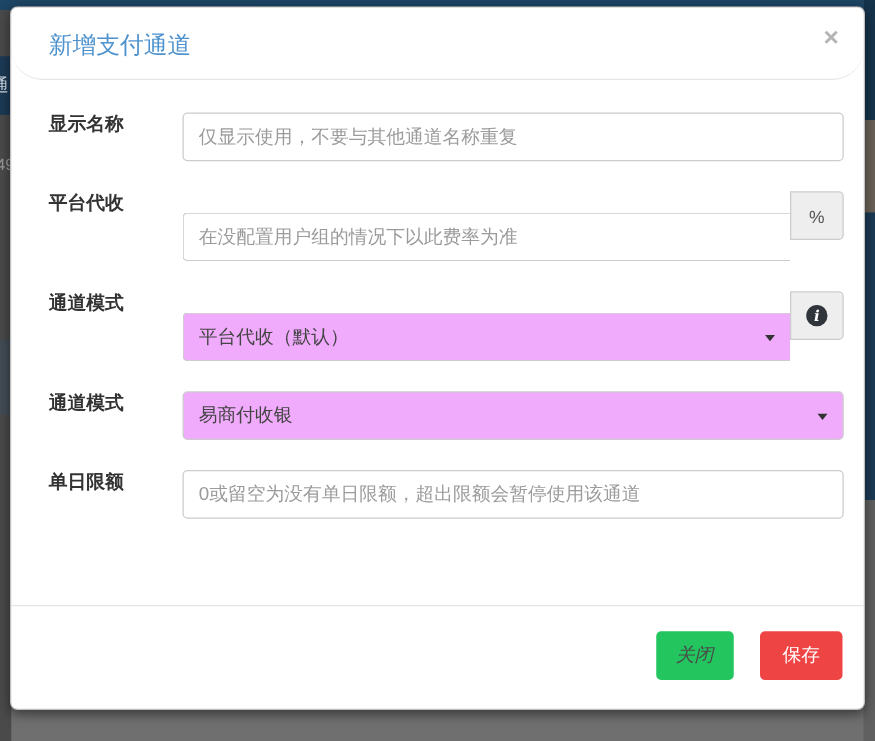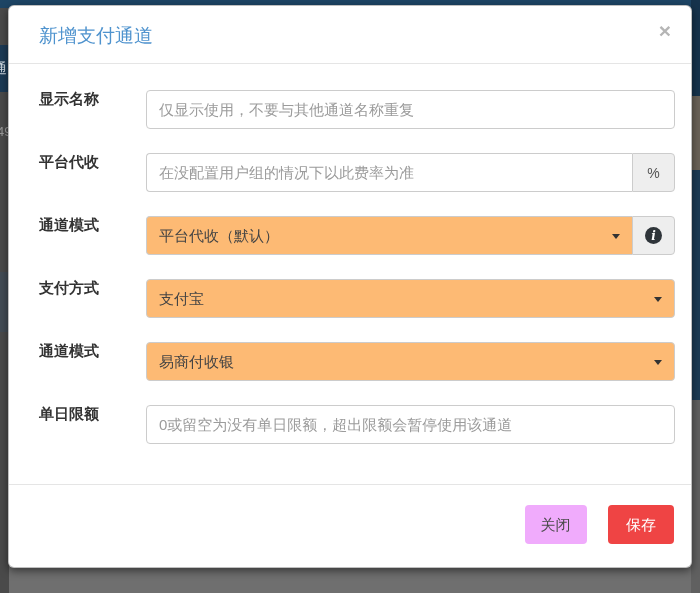--- a/index.html
+++ b/index.html
@@ -25,69 +25,69 @@
   .bk-right-navy2 { right:0; top:170px; width:9px; height:230px; background:#1b3a54; }
   .bk-right-bottom{ right:0; top:400px; width:9px; height:193px; background:#606060; }
 
   
   .modal {
     position:absolute; left:8px; top:5px; width:684px; height:563px;
     background:#ffffff; border:1px solid rgba(0,0,0,.25); border-radius:6px;
     box-shadow:0 3px 9px rgba(0,0,0,.5);
     display:flex; flex-direction:column;
   }
-  .modal-header { position:relative; padding:17px 22px 14px 30px; border-bottom:1px solid #e5e5e5; }
+  .modal-header { position:relative; padding:17px 22px 14px 30px; border-bottom:1px solid #e5e5e5;border-radius:25px; }
   .modal-title { font-size:19px; color:#4f93ce; font-weight:400; }
   .modal-close {
     position:absolute; right:20px; top:14px; border:none; background:transparent;
     color:#b5b5b5; font-size:21px; font-weight:bold; line-height:1; cursor:pointer;
     font-family:"Liberation Sans",sans-serif;
   }
   .modal-body { flex:1; padding:26px 16px 19px 30px; }
   .form-row { display:flex; align-items:flex-start; margin-bottom:24px; }
   .form-row:last-child { margin-bottom:15px; }
   .form-label { width:107px; flex:0 0 107px; font-size:15px; font-weight:bold; color:#333; }
   .ctl-wrap { flex:1; display:flex; }
 
   .txt-input {
     flex:1; height:39px; border:1px solid #ccc; border-radius:4px;
     padding:0 12px; font-size:15px; color:#6d28d9; outline:none; width:100%;
     font-family:"Liberation Sans","DejaVu Sans",sans-serif;
   }
   .txt-input::placeholder { color:#9b9b9b; opacity:1; }
-  .has-addon .txt-input, .has-addon .sel-box { border-radius:4px 0 0 4px; border-right:none; }
+  .has-addon .txt-input, .has-addon .sel-box { border-radius:4px 0 0 4px; border-right:none;margin-top:17px; }
   .addon {
     flex:0 0 43px; height:39px; background:#eee; border:1px solid #ccc;
     border-radius:0 4px 4px 0; display:flex; align-items:center; justify-content:center;
     font-size:14px; color:#555;
   }
   .sel-box {
     position:relative; flex:1; height:39px; border:1px solid #ccc; border-radius:4px;
-    background:#fdba74; font-size:15px; color:#444; line-height:37px; padding:0 30px 0 12px;
+    background:#f0abfc; font-size:15px; color:#444; line-height:37px; padding:0 30px 0 12px;
     cursor:pointer; white-space:nowrap; overflow:hidden;
   }
   .sel-caret {
     position:absolute; right:12px; top:17px; width:0; height:0;
     border-left:4px solid transparent; border-right:4px solid transparent;
     border-top:5px solid #333;
   }
   .info-circle {
     width:17px; height:17px; border-radius:50%; background:#2f353a; color:#fff;
     display:inline-flex; align-items:center; justify-content:center;
     font-family:"DejaVu Serif",serif; font-style:italic; font-weight:bold; font-size:12px;
     line-height:1;
   }
 
   .modal-footer { border-top:1px solid #e5e5e5; padding:20px 17px 23px; text-align:right; }
   .btn {
     display:inline-block; border:none; border-radius:4px; font-size:15px;
     padding:10px 16px; cursor:pointer; line-height:1.3;
     font-family:"Liberation Sans","DejaVu Sans",sans-serif;
   }
-  .btn-close-foot { background:#f0abfc; color:#4a4a4a; }
+  .btn-close-foot { background:#22c55e; color:#4a4a4a;font-style:italic; }
   .btn-save { background:#ef4444; color:#fff; margin-left:17px; padding:10px 18px; }
 </style>
 </head>
 <body>
 
 <div class="bk bk-topbar"></div>
 <div class="bk bk-left-col"></div>
 <div class="bk bk-left-panelhead"><span>通</span></div>
 <div class="bk bk-left-num"><span>49</span></div>
 <div class="bk bk-left-dark2"></div>
@@ -127,29 +127,20 @@
         <div class="sel-box">
           <span>平台代收（默认）</span>
           <span class="sel-caret"></span>
         </div>
         <span class="addon">
           <span class="info-circle">i</span>
         </span>
       </div>
     </div>
 
-    <div class="form-row">
-      <div class="form-label">支付方式</div>
-      <div class="ctl-wrap">
-        <div class="sel-box">
-          <span>支付宝</span>
-          <span class="sel-caret"></span>
-        </div>
-      </div>
-    </div>
 
     <div class="form-row">
       <div class="form-label">通道模式</div>
       <div class="ctl-wrap">
         <div class="sel-box">
           <span>易商付收银</span>
           <span class="sel-caret"></span>
         </div>
       </div>
     </div>

